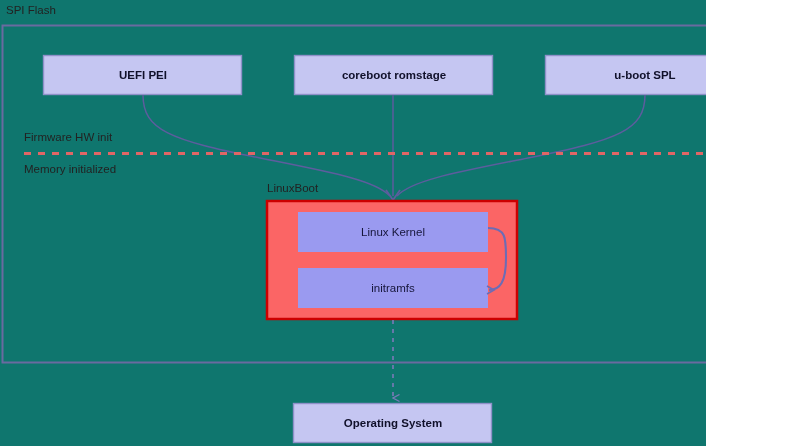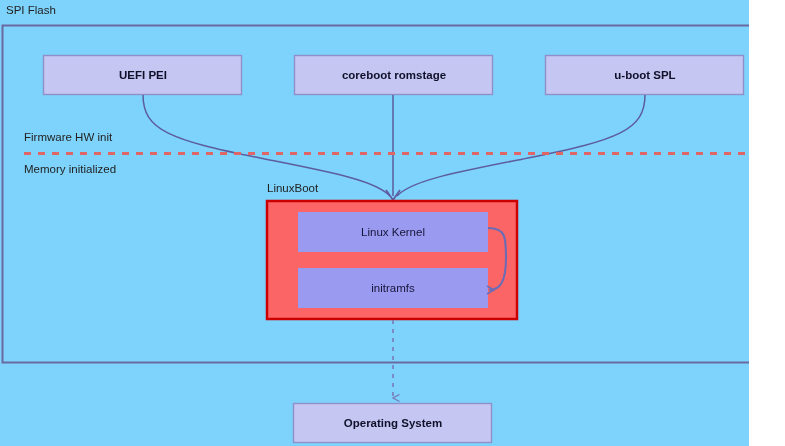--- a/index.html
+++ b/index.html
@@ -5,24 +5,25 @@
   html, body {
     margin: 0;
     padding: 0;
     background: #ffffff;
   }
   body {
     font-family: "Liberation Sans", sans-serif;
   }
   #canvas {
     position: relative;
-    width: 749px;
+    width: 665px;
     height: 446px;
-    background: #7dd3fc;
+    background: #0f766e;
     overflow: hidden;
+    padding-left: 41px;
   }
   #diagram-svg {
     position: absolute;
     left: 0;
     top: 0;
     width: 785px;
     height: 446px;
   }
   .lbl-bold {
     font-size: 11.5px;

